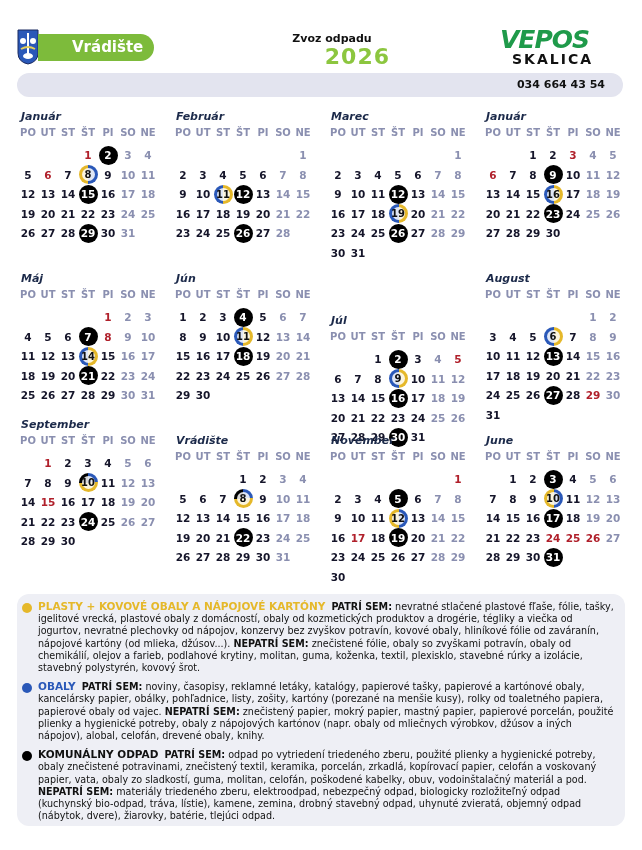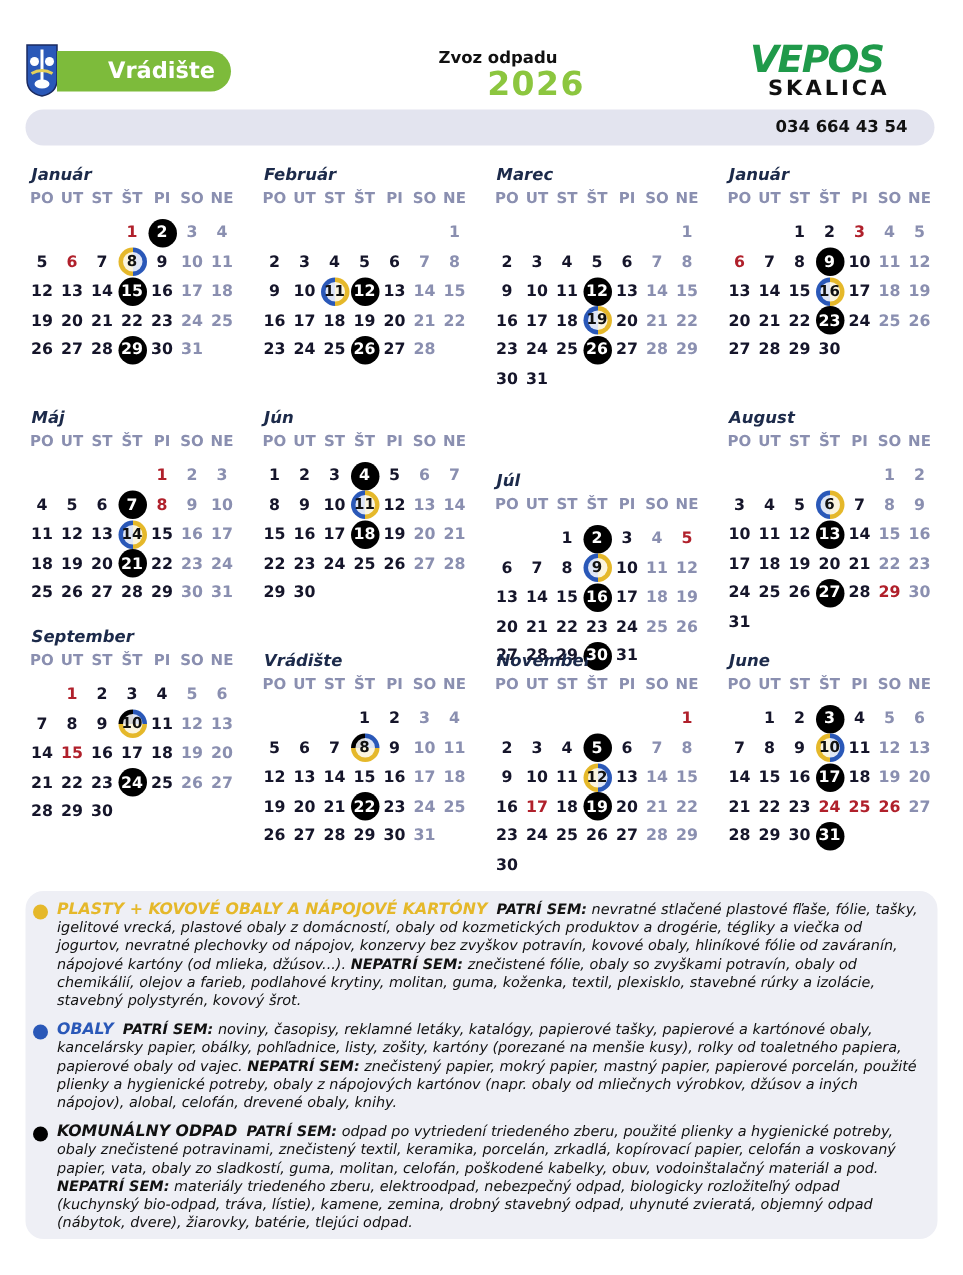--- a/index.html
+++ b/index.html
@@ -26,21 +26,21 @@
   .d.we { color: #8a8fb0; }
   .d.hol { color: #b0202b; }
   .d .c { width: 19px; height: 19px; border-radius: 50%; display: flex; align-items: center; justify-content: center; }
   .d .c span { position: relative; z-index: 1; }
   .c.black { background: #000; color: #fff; }
   .c.yb { background: linear-gradient(90deg, #e5b82a 50%, #2a58b8 50%); color: #fff; }
   .c.by { background: linear-gradient(90deg, #2a58b8 50%, #e5b82a 50%); color: #fff; }
   .c.tri { background: conic-gradient(#2a58b8 0deg 90deg, #e5b82a 90deg 270deg, #000 270deg 360deg); color: #fff; }
   .c.yb span, .c.by span, .c.tri span { background: rgba(255,255,255,0.85); color:#111; border-radius:50%; width: 13px; height: 13px; display:flex; align-items:center; justify-content:center; font-size: 10px; }
 
-  .legend { position: absolute; left: 17px; top: 594px; width: 608px; height: 232px; background: #eeeff5; border-radius: 12px; padding: 6px 10px 0 4px; font-size: 9.6px; line-height: 12.2px; color: #111; font-style: italic; }
+  .legend { position: absolute; left: 17px; top: 594px; width: 608px; height: 232px; background: #eeeff5; border-radius: 12px; padding: 6px 10px 0 4px; font-size: 9.6px; line-height: 12.2px; color: #111; }
   .leg-item { position: relative; padding-left: 17px; margin-bottom: 6px; }
   .dot { position: absolute; left: 1px; top: 3px; width: 10px; height: 10px; border-radius: 50%; }
   .leg-title { font-weight: bold; font-size: 10.5px; }
   .kw { font-weight: bold; }
 </style>
 </head>
 <body>
 
 <div class="header">
   <svg class="coat" viewBox="0 0 22 36">

